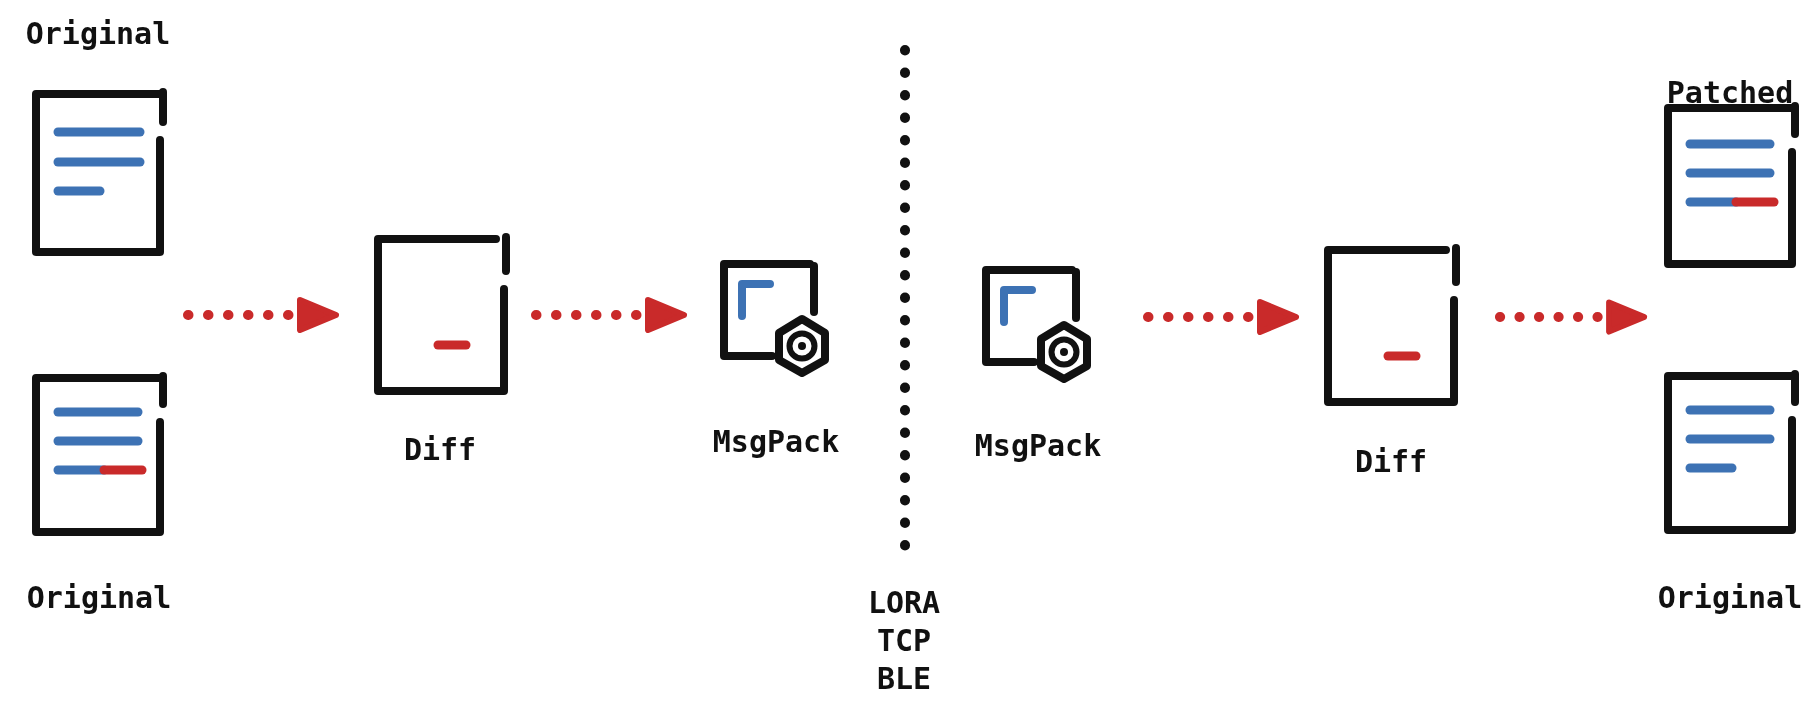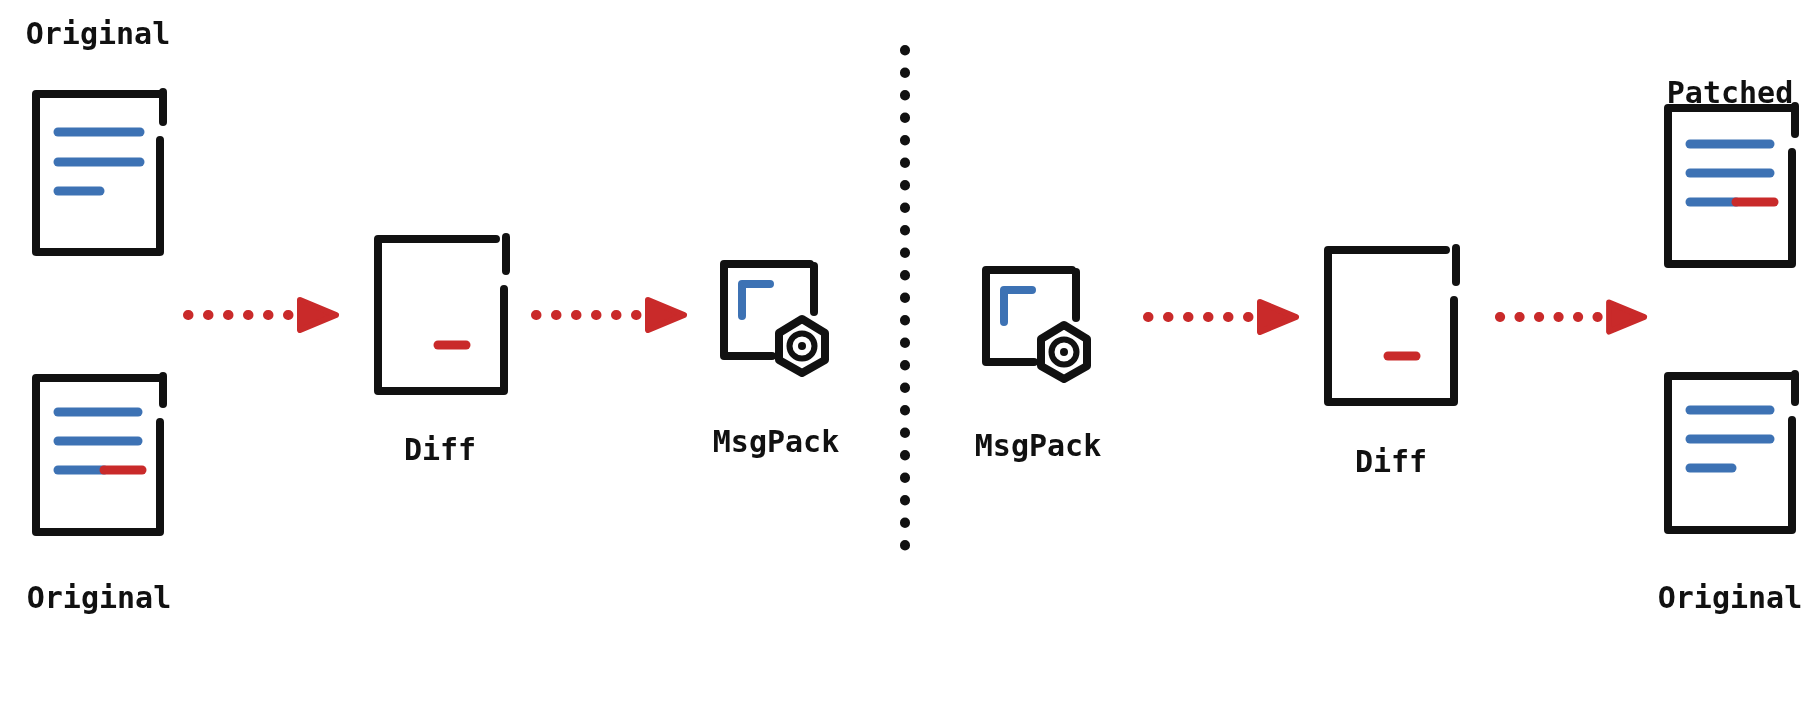--- a/index.html
+++ b/index.html
@@ -108,20 +108,25 @@
       <circle cx="94" cy="94" r="4" class="f-ink"></circle>
     </svg>
   </div>
   <div class="lbl" style="left:776px;top:424px;">MsgPack</div>
 
   <div class="abs" style="left:896px;top:42px;">
     <svg width="18" height="528" viewBox="0 0 18 528">
       <line class="s-ink" x1="9" y1="8" x2="9" y2="520" stroke-width="10" stroke-linecap="round" stroke-dasharray="0.5 22"></line>
     </svg>
   </div>
+  <div class="transport-labels" style="left:904px;top:584px;">
+    <span>LORA</span>
+    <span>TCP</span>
+    <span>BLE</span>
+  </div>
 
   <div class="abs" style="left:970px;top:258px;">
     <svg width="134" height="134" viewBox="0 0 134 134">
       <path class="s-ink nofill" d="M102 12 H16 V104 H64" stroke-width="8" stroke-linecap="round" stroke-linejoin="round"></path>
       <path class="s-ink nofill" d="M106 14 V60" stroke-width="8" stroke-linecap="round"></path>
       <path class="s-blue nofill" d="M34 64 V32 H62" stroke-width="8" stroke-linecap="round" stroke-linejoin="round"></path>
       <polygon points="94,67 117,81 117,108 94,121 71,108 71,81" fill="#ffffff" class="s-ink" stroke-width="8" stroke-linejoin="round"></polygon>
       <circle cx="94" cy="94" r="12.5" class="s-ink nofill" stroke-width="6"></circle>
       <circle cx="94" cy="94" r="4" class="f-ink"></circle>
     </svg>

